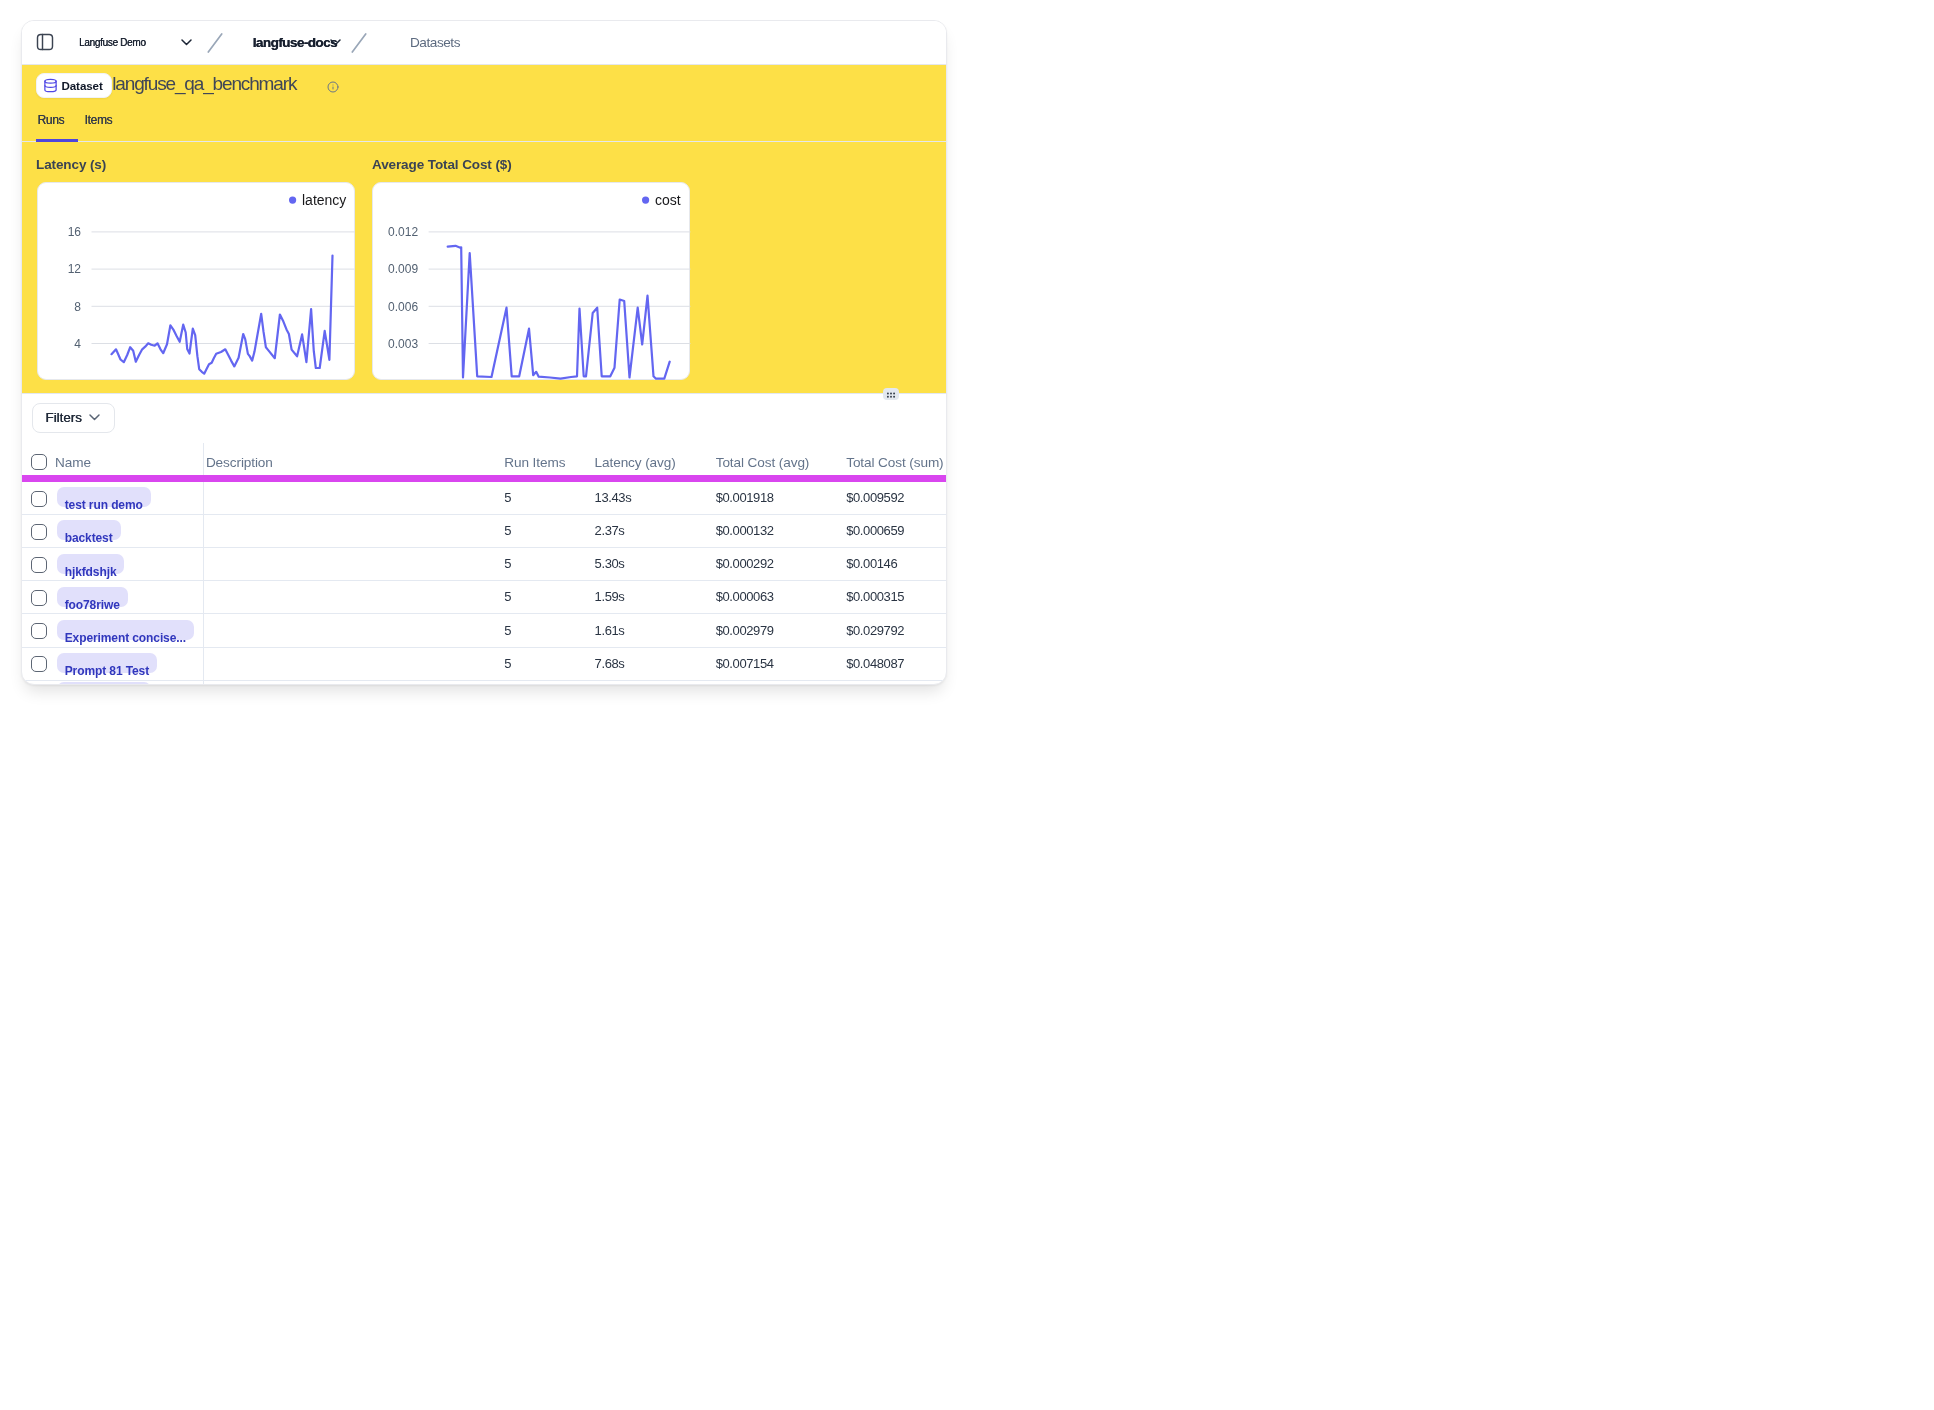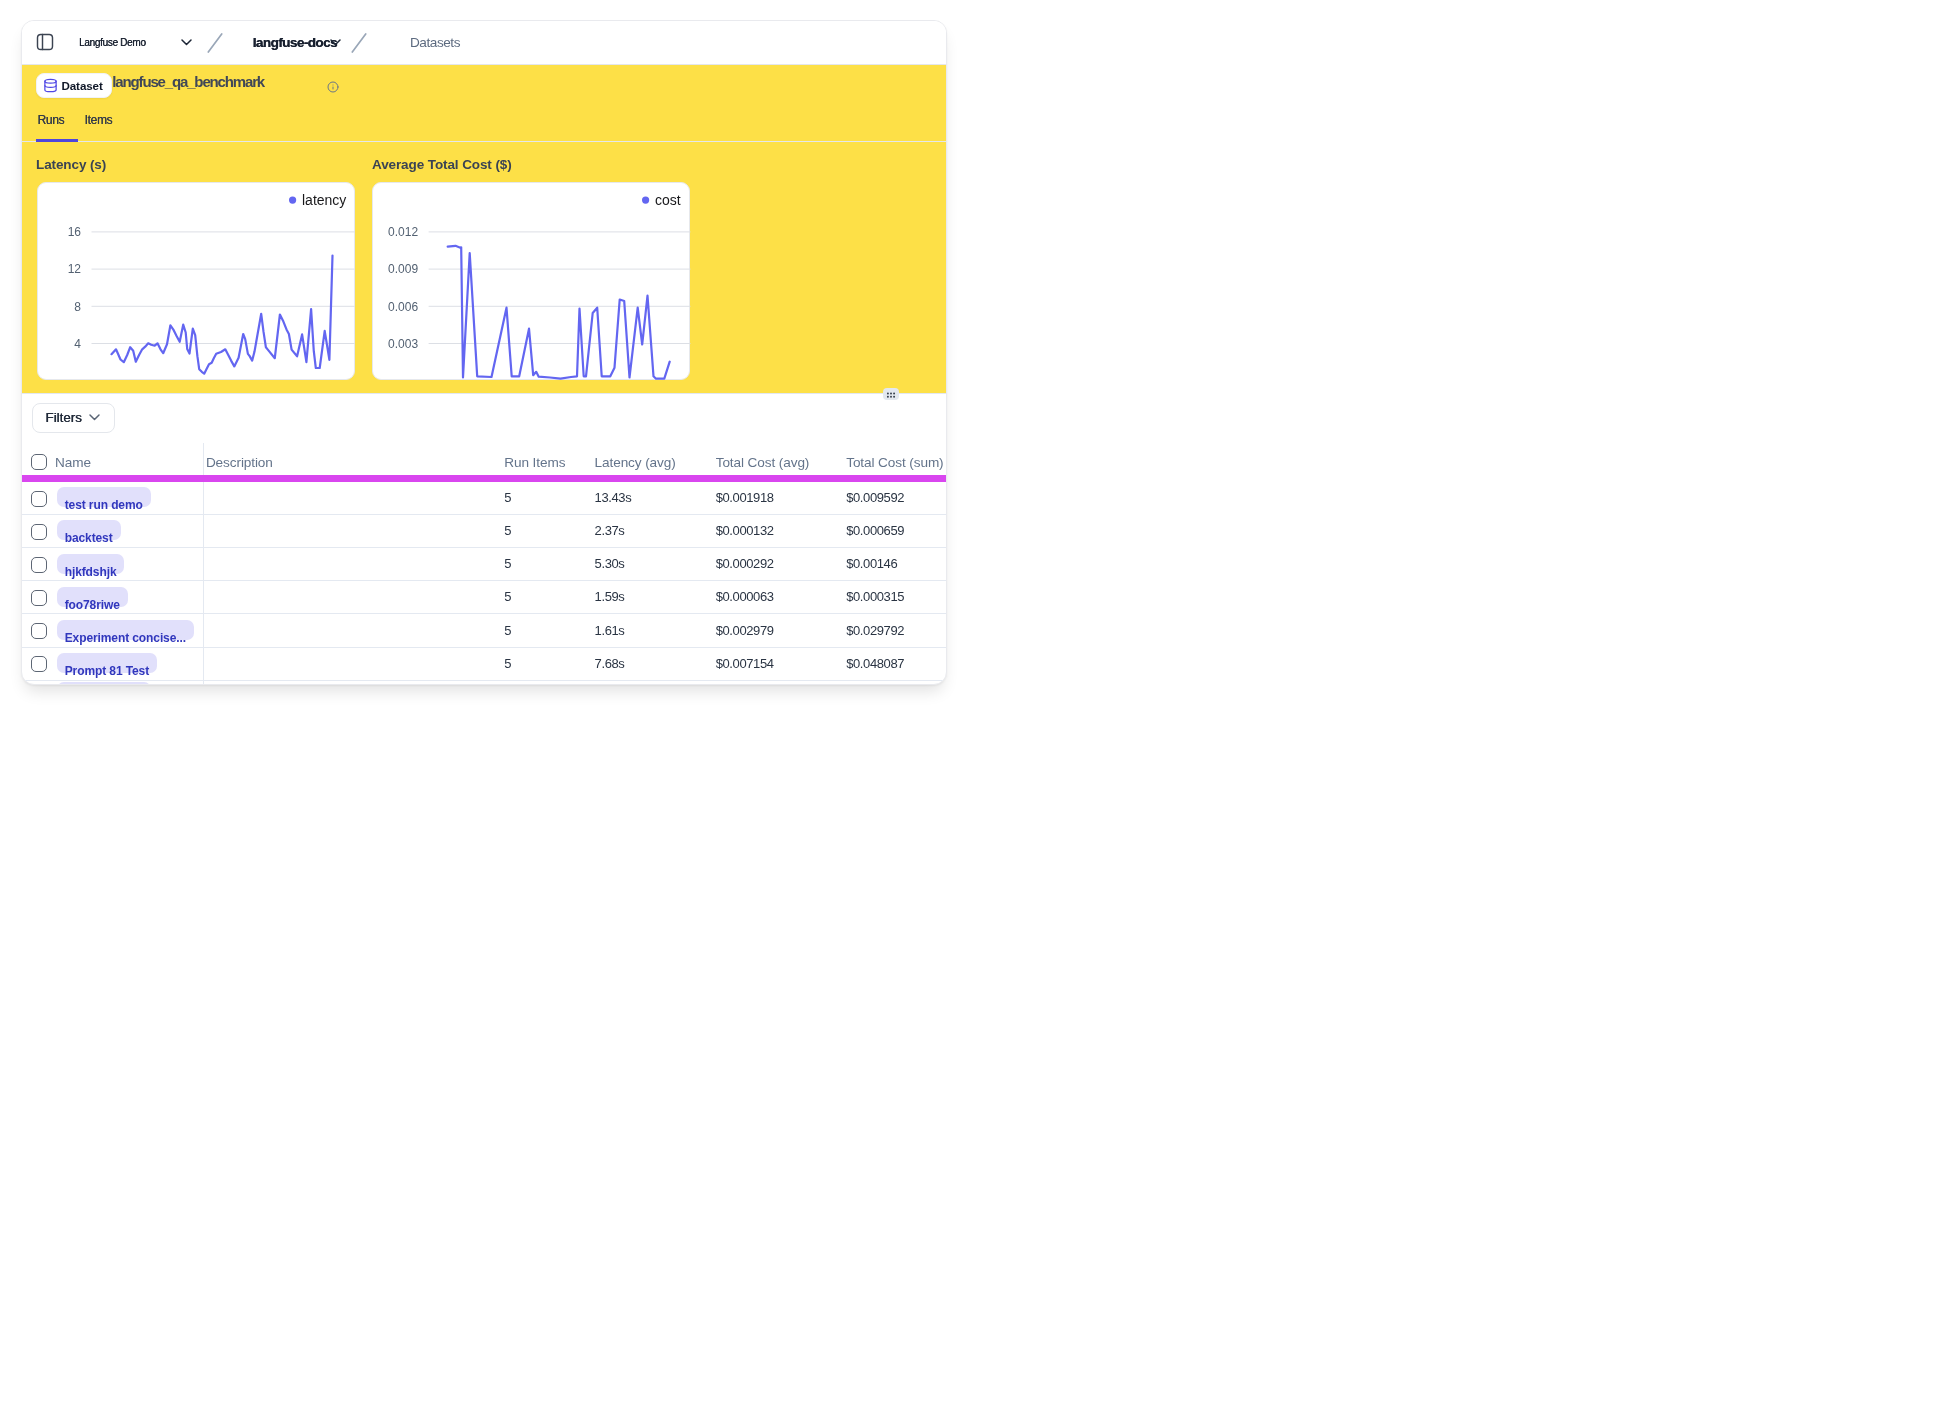--- a/index.html
+++ b/index.html
@@ -15,21 +15,21 @@
   .nav { position:absolute; left:0; top:0; width:100%; height:44.3px; background:#fff; border-bottom:1px solid #e4e7ec; }
   .nav-item { position:absolute; top:0; height:44.3px; display:flex; align-items:center; }
   .crumb { font-size:10px; font-weight:400; color:#18202f; letter-spacing:-0.3px; text-shadow:0.3px 0 0 currentColor; }
   .crumb2 { font-size:13.6px; font-weight:700; color:#18202f; letter-spacing:-0.6px; text-shadow:0.3px 0 0 currentColor;margin-left:12px; }
   .crumb-gray { font-size:13.6px; font-weight:400; color:#5d6b80; letter-spacing:-0.45px;margin-left:28px; }
 
   .hdr { position:absolute; left:0; top:44.3px; width:100%; height:77px; background:#fde047; border-bottom:1px solid #e4e7ec; }
   .badge { position:absolute; left:14px; top:8px; height:25.5px; background:#fff; border:1px solid #f1f3f7; border-radius:8px;
            box-shadow:0 1px 2px rgba(16,24,40,.06); display:flex; align-items:center; padding:0 8px 0 5.5px; gap:4px; }
   .badge span { font-size:11.6px; font-weight:700; color:#101828; letter-spacing:-0.1px; }
-  .title { position:absolute; left:90.3px; top:8px; font-size:15px; font-weight:700; color:#404757; letter-spacing:-1.15px; }
+  .title { position:absolute; left:90.3px; top:8px; font-size:19px; font-weight:400; color:#404757; letter-spacing:-1.15px; }
   .tab { position:absolute; font-size:12px; font-weight:400; color:#353c48; letter-spacing:-0.35px; text-shadow:0.25px 0 0 currentColor; }
   .underline { position:absolute; left:13.9px; top:74.1px; width:42.6px; height:3.9px; background:#4e46dc; }
 
   .charts { position:absolute; left:0; top:121.3px; width:100%; height:252px; background:#fde047; }
   .chart-title { position:absolute; top:15px; font-size:13.5px; font-weight:700; color:#3a4353; letter-spacing:-0.1px; }
   .chart-card { position:absolute; top:40.3px; height:198.1px; width:318.2px; border:1px solid #e6e8ec; border-radius:9px; background:#fff; }
   .divider { position:absolute; left:0; top:251.5px; width:100%; height:1px; background:#e3e8f0; }
   .handle { position:absolute; left:861px; top:246px; width:16px; height:12.5px; background:#e3e8ef; border-radius:4px; z-index:10; }
 
   .filters-row { position:absolute; left:0; top:373.5px; width:100%; height:48.8px; background:#fff; }

